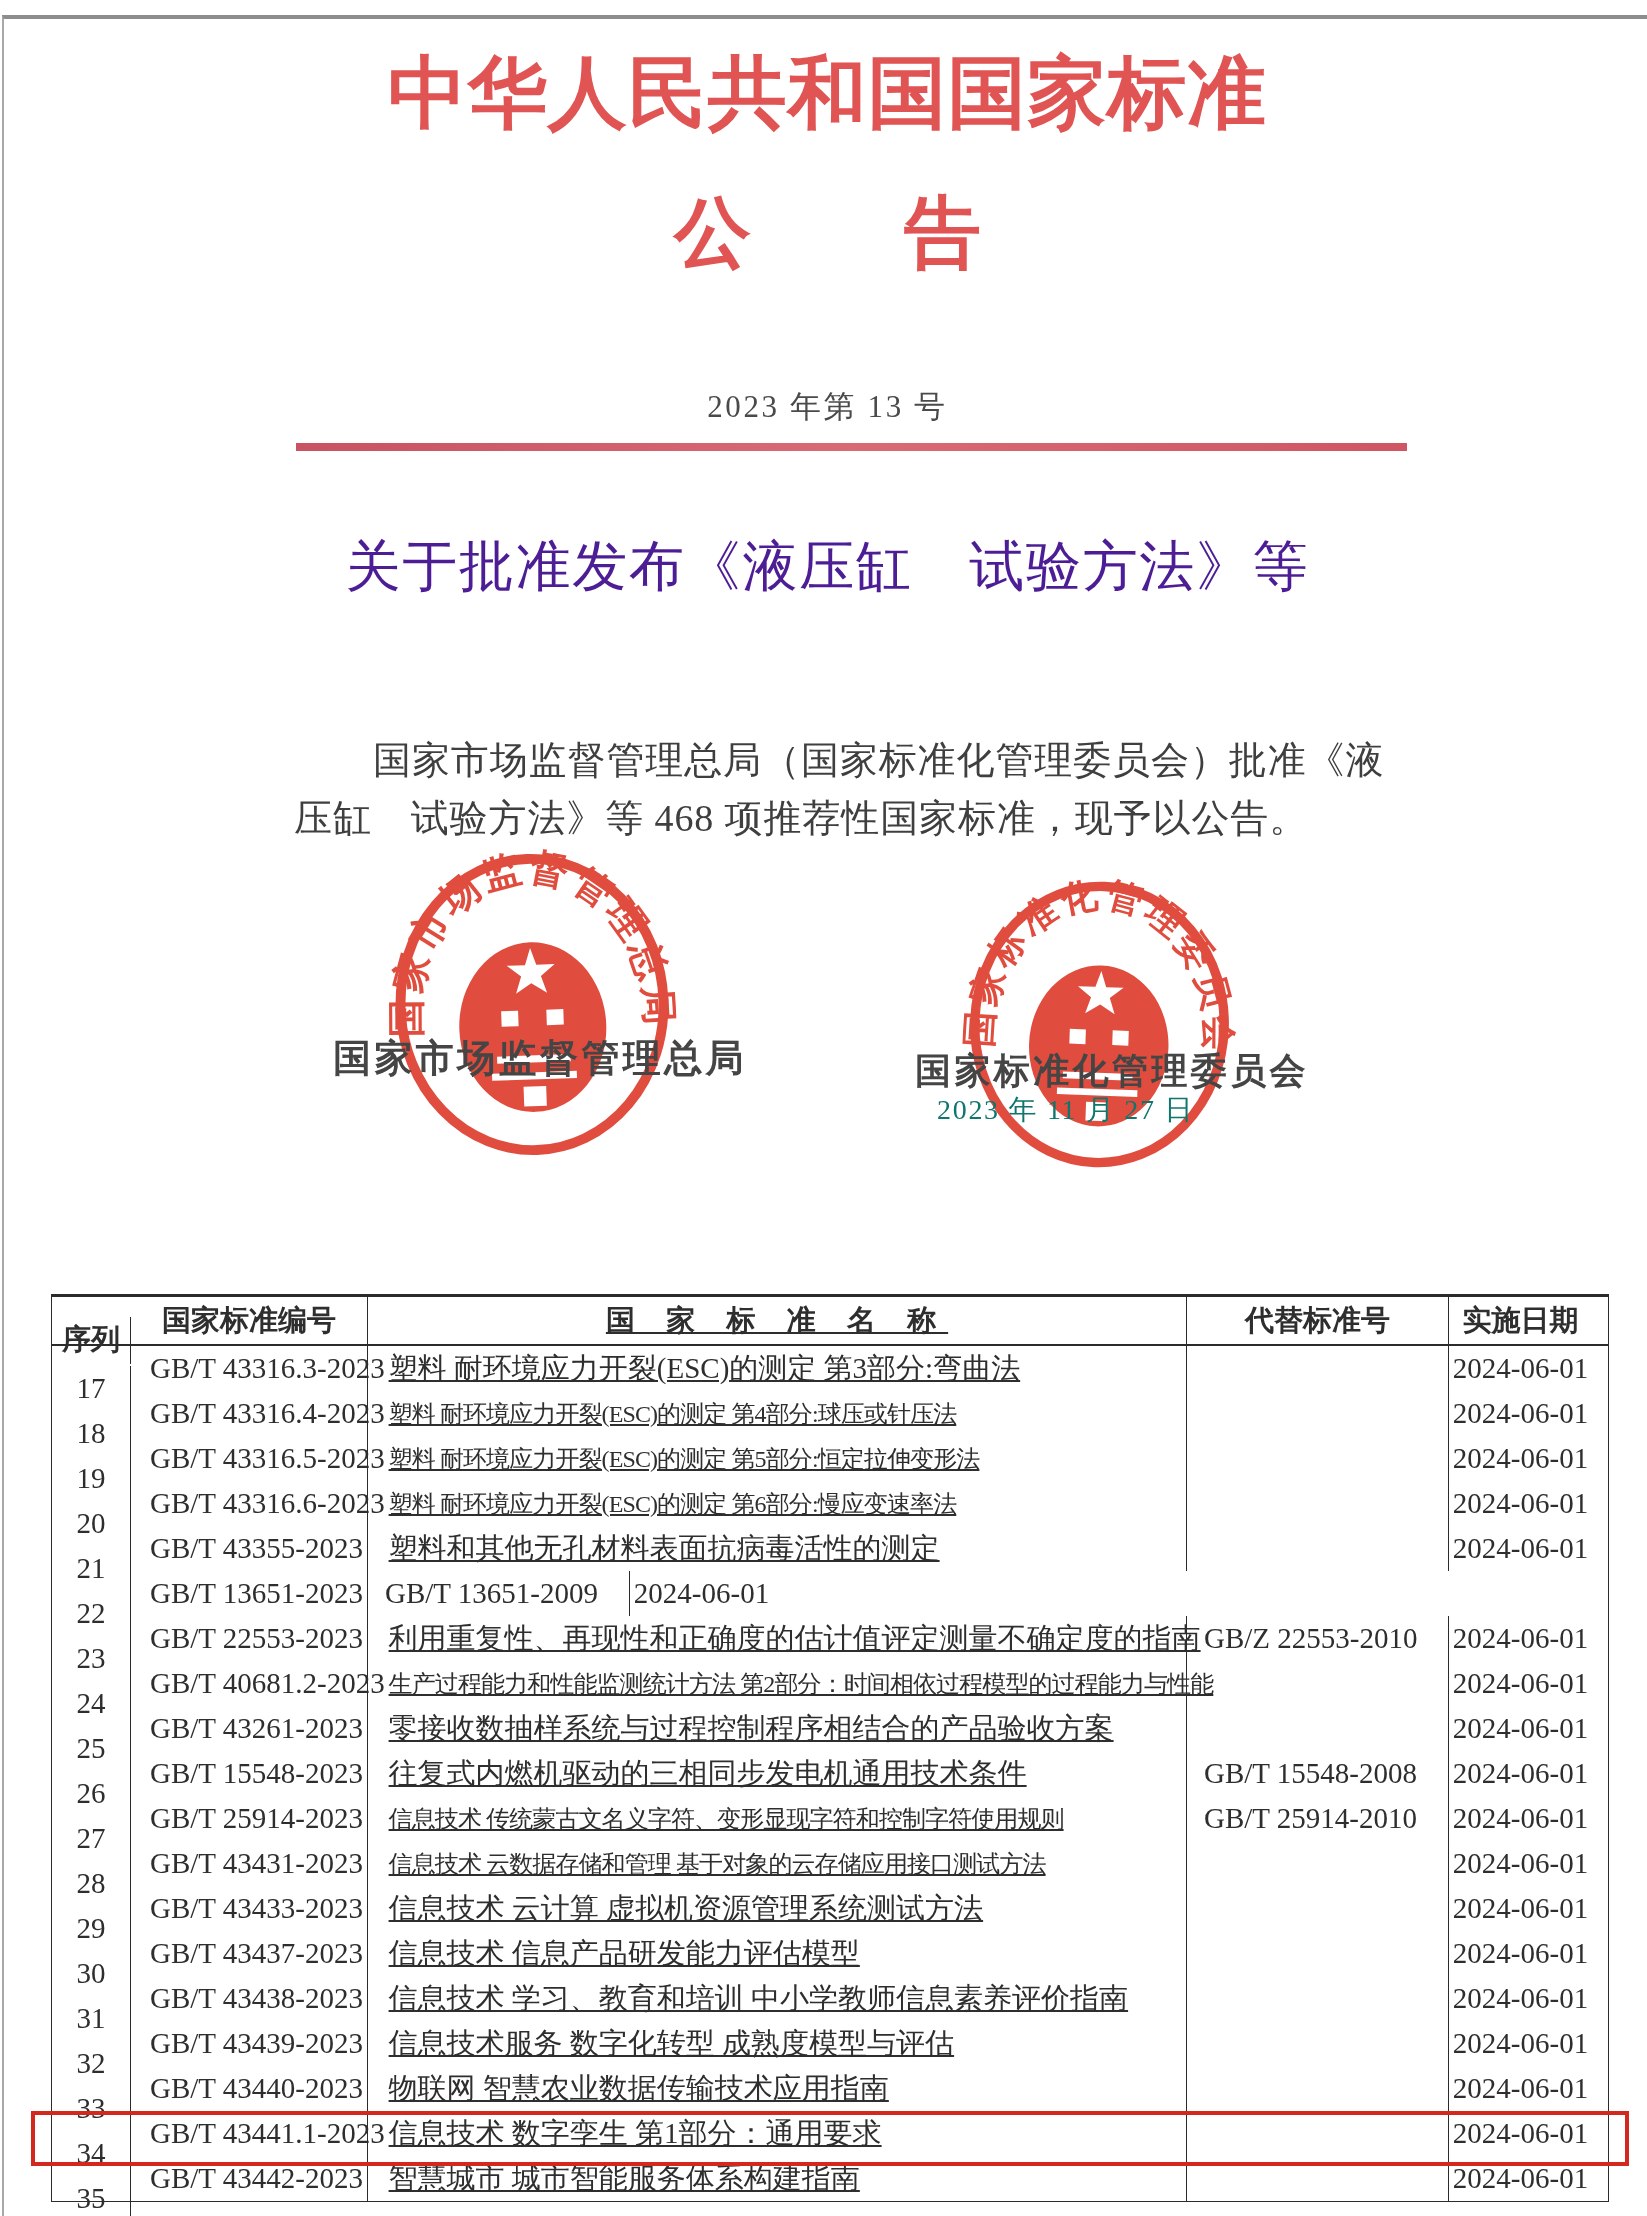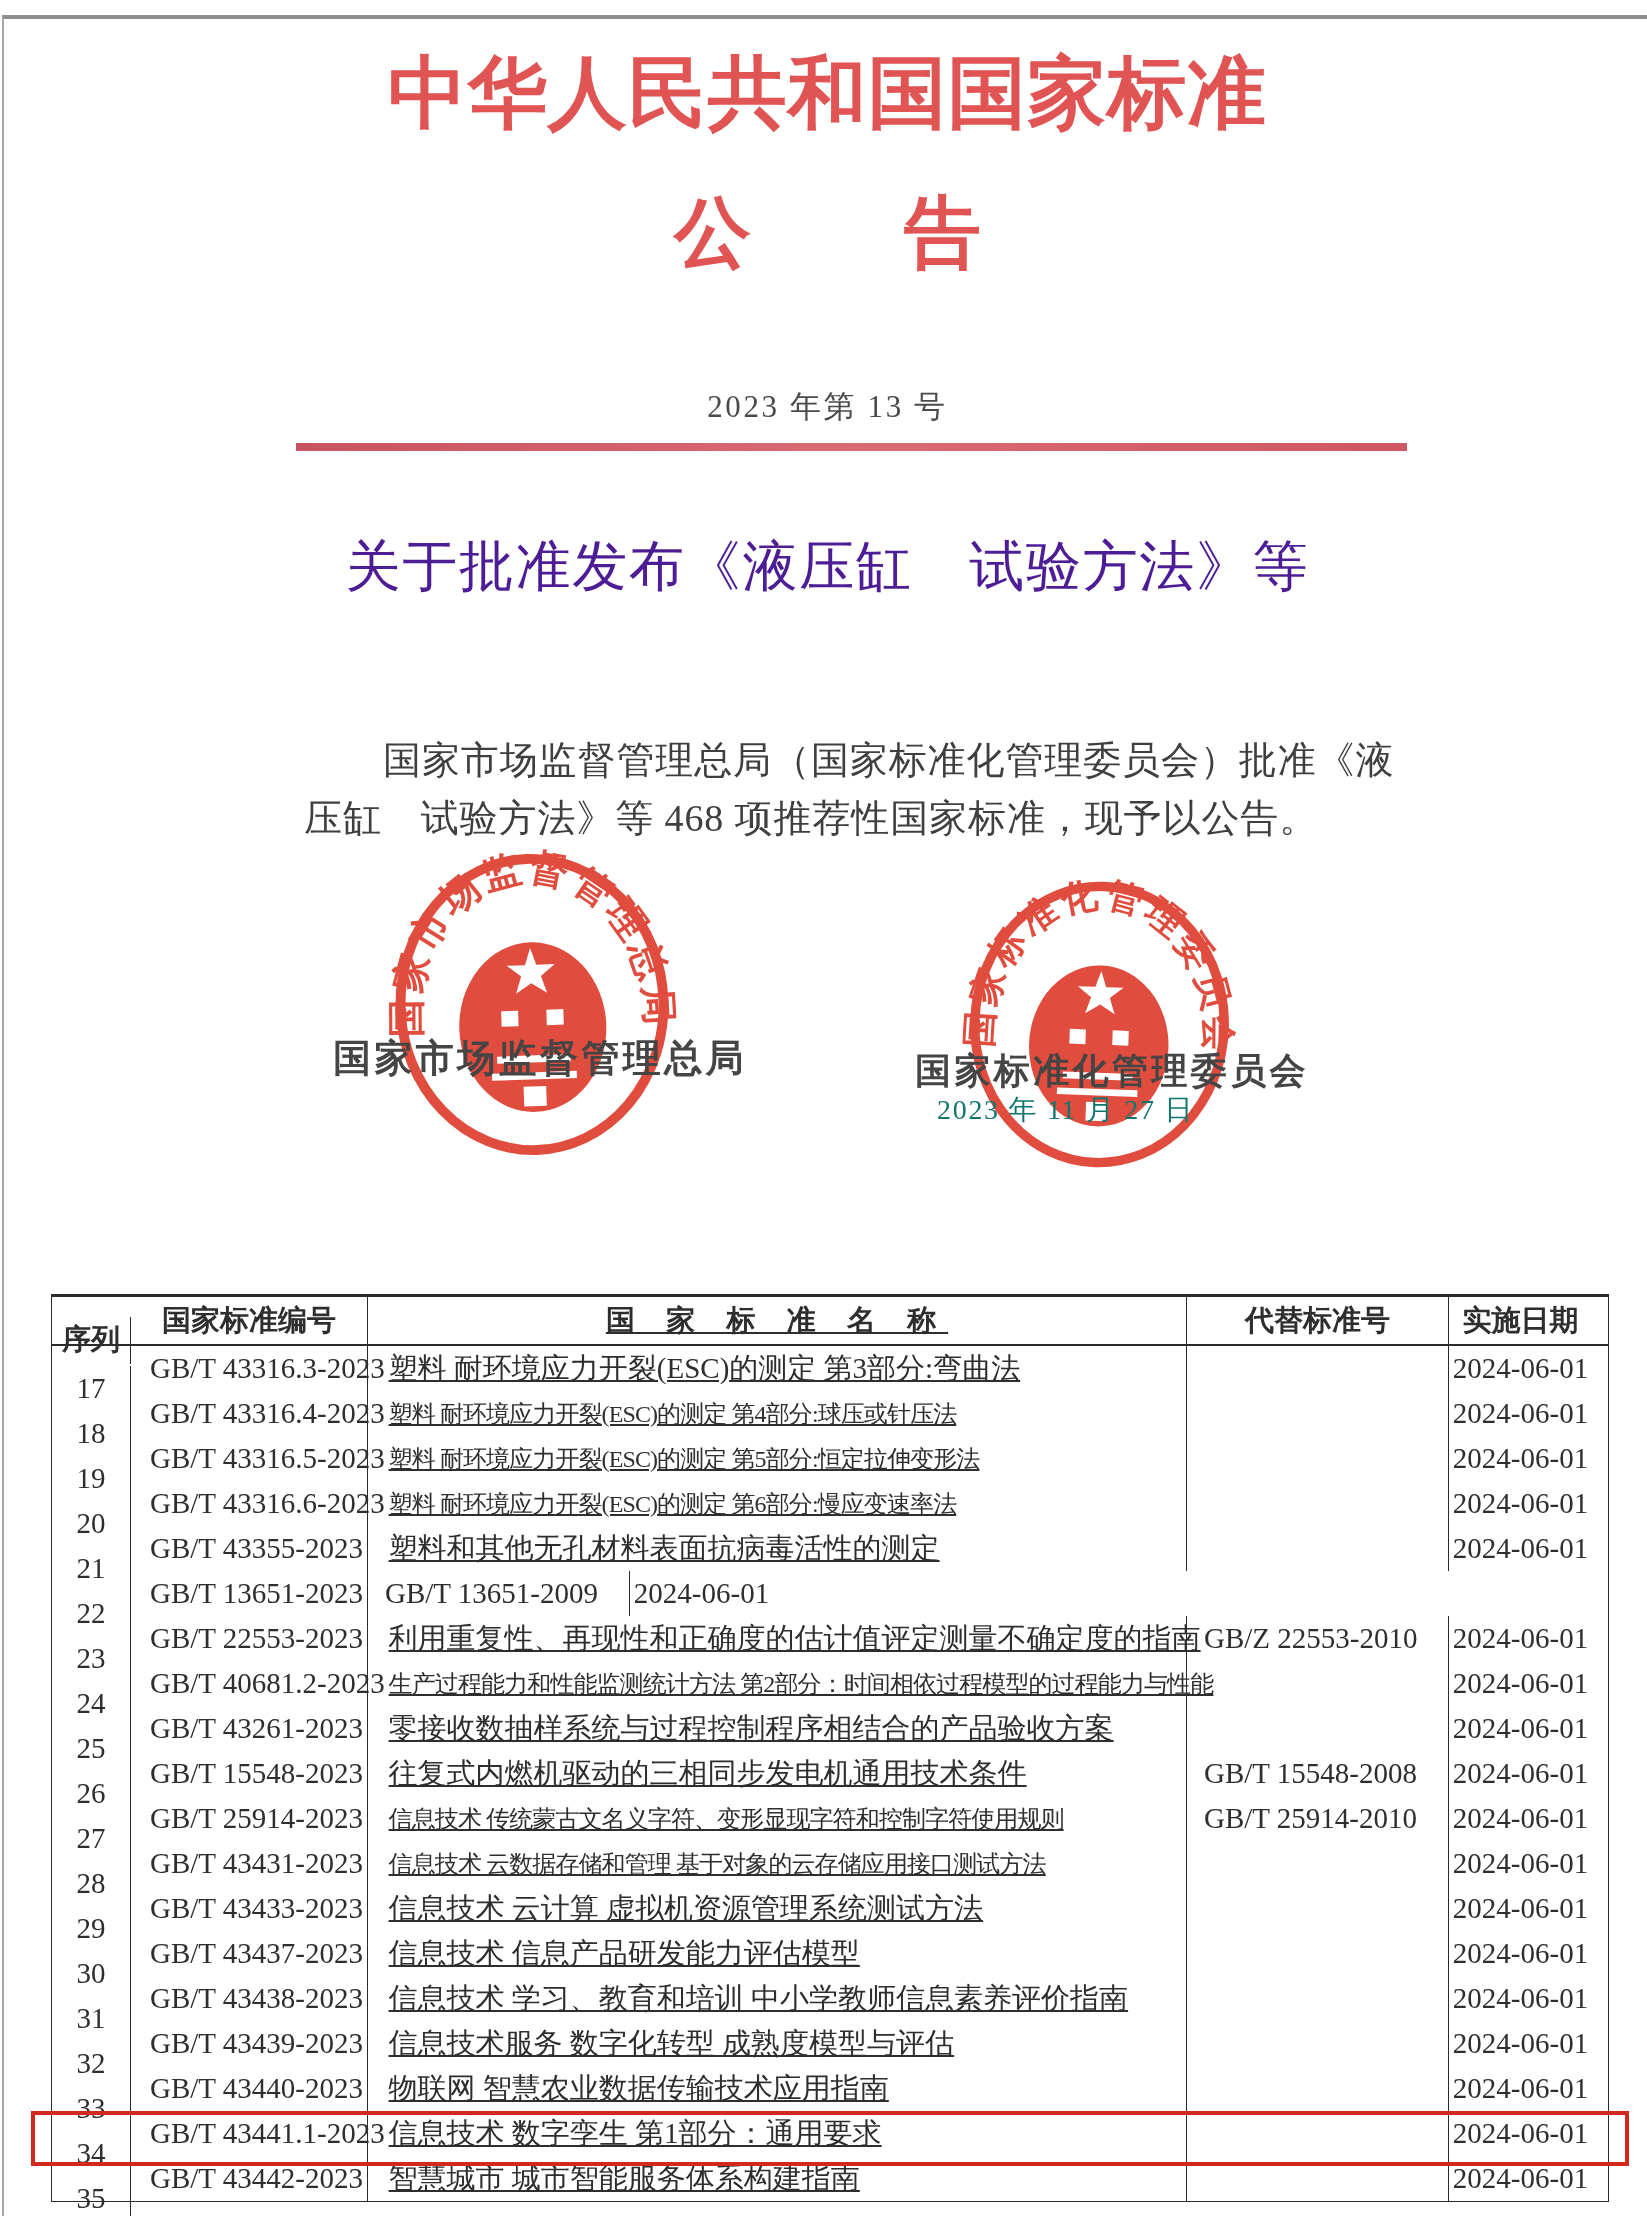--- a/index.html
+++ b/index.html
@@ -29,21 +29,21 @@
     position:absolute; left:296px; top:443px; width:1111px; height:7.7px;
     background:linear-gradient(to right,#c85362,#d96a74,#cf5663);
   }
   .notice-heading{
     position:absolute; left:0; width:100%; text-align:center;
     font-size:55px; font-weight:400; color:#4c1d95; letter-spacing:1.7px; white-space:nowrap;
   }
   .nh1{top:530px;}
   .nh2{top:595px;}
   .notice-body{
-    position:absolute; left:304px; top:731px; width:1103px;
+    position:absolute; left:294px; top:731px; width:1103px;
     font-size:38px; color:#3f3f3f; line-height:58px; letter-spacing:0.9px; white-space:nowrap;
   }
   .notice-body .indent{padding-left:79px;}
   .seal{position:absolute; opacity:.9;}
   .seal1{left:388px; top:849px; width:288px; height:311px; transform:rotate(-2deg);}
   .seal2{left:963px; top:877px; width:273px; height:295px; transform:rotate(2deg);}
   .seal-caption{
     position:absolute; z-index:5; font-size:38px; color:#454545; letter-spacing:3.4px;
     white-space:nowrap; font-weight:600;
   }

